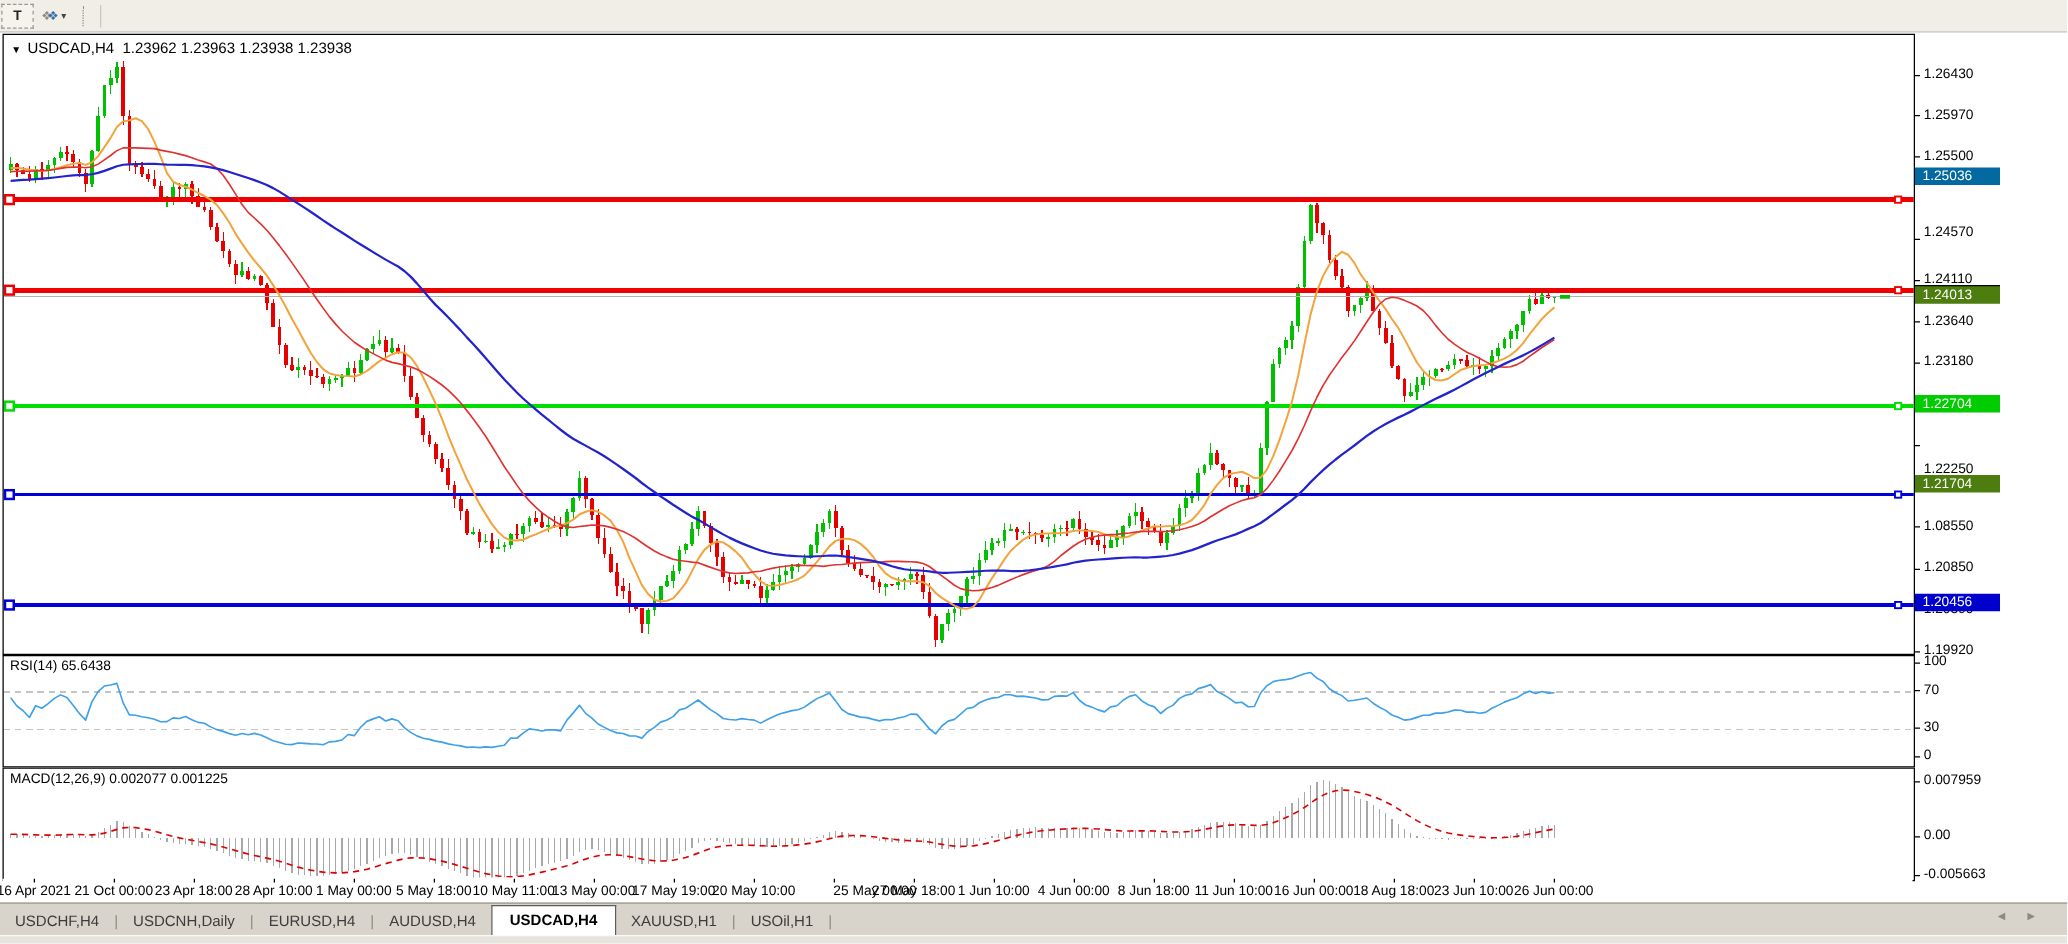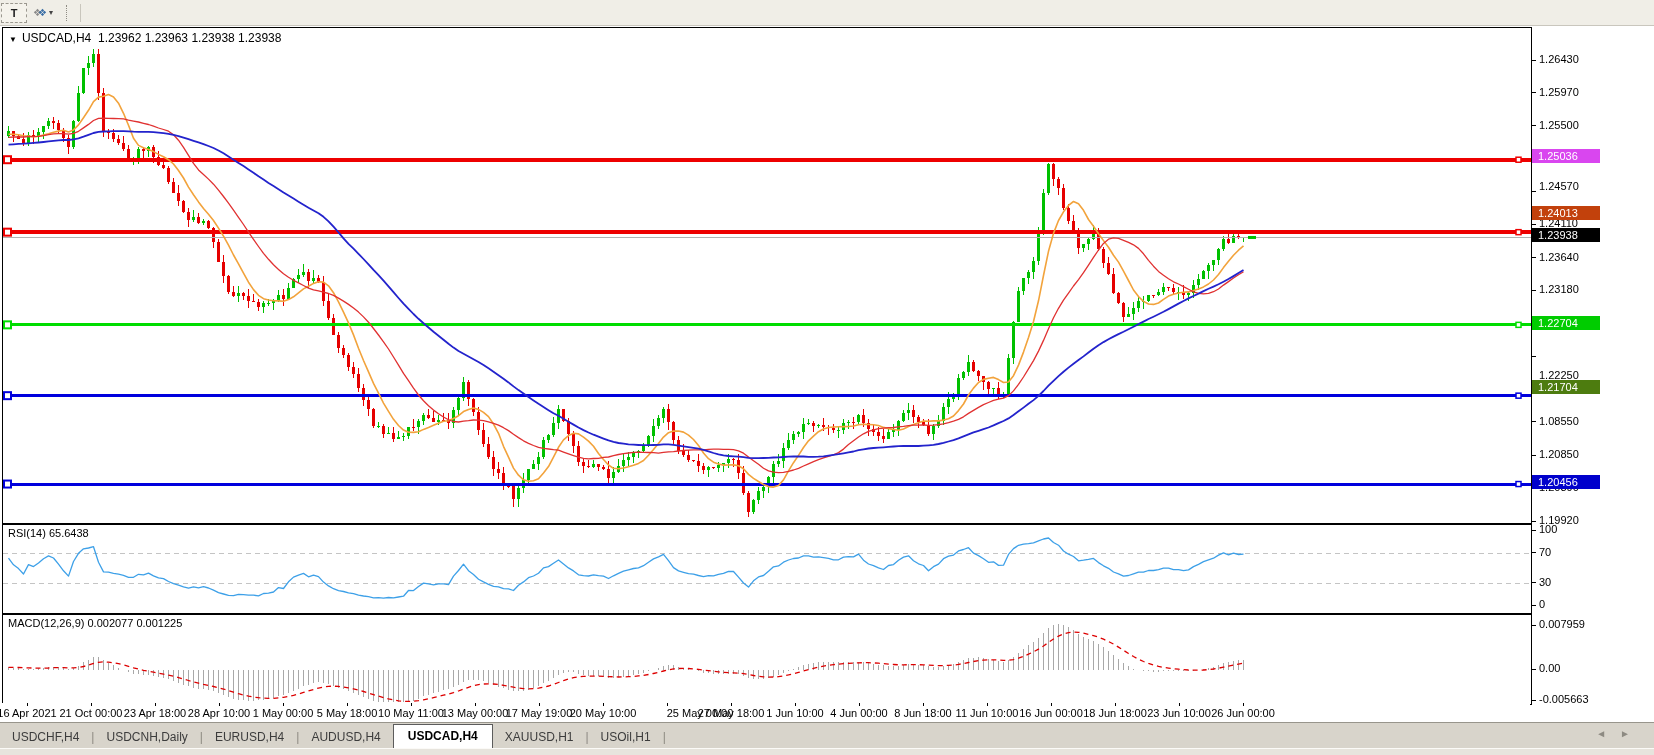--- a/index.html
+++ b/index.html
@@ -871,22 +871,22 @@
       <div class="tickmark" style="top:388.07757296467px"></div>
       <div class="ticklabel" style="top:381.57757296467px">1.21790</div>
       <div class="tickmark" style="top:421.3602150537633px"></div>
       <div class="ticklabel" style="top:414.8602150537633px">1.08550</div>
       <div class="tickmark" style="top:454.6428571428581px"></div>
       <div class="ticklabel" style="top:448.1428571428581px">1.20850</div>
       <div class="tickmark" style="top:487.2173579109068px"></div>
       <div class="ticklabel" style="top:480.7173579109068px">1.20390</div>
       <div class="tickmark" style="top:520.5px"></div>
       <div class="ticklabel" style="top:514px">1.19920</div>
-      <div class="pricetag" style="top:149px;background:#d946ef;z-index:5">1.25036</div>
-      <div class="pricetag" style="top:206px;background:#c2410c;z-index:5">1.24013</div>
+      <div class="pricetag" style="top:134px;background:#0369a1;z-index:5">1.25036</div>
+      <div class="pricetag" style="top:229px;background:#4d7c0f;z-index:5">1.24013</div>
       <div class="pricetag" style="top:228.46881720430164px;background:#000000;z-index:4">1.23938</div>
       <div class="pricetag" style="top:315.85345622119894px;background:#00cc00;z-index:5">1.22704</div>
       <div class="pricetag" style="top:380px;background:#4d7c0f;z-index:5">1.21704</div>
       <div class="pricetag" style="top:475.04362519201203px;background:#0000cc;z-index:5">1.20456</div>
       <div class="tickmark" style="top:529.5px"></div>
       <div class="ticklabel" style="top:523px">100</div>
       <div class="tickmark" style="top:552px"></div>
       <div class="ticklabel" style="top:545.5px">70</div>
       <div class="tickmark" style="top:582px"></div>
       <div class="ticklabel" style="top:575.5px">30</div>
@@ -929,21 +929,21 @@
       <div class="t-label" style="left:793px">1 Jun 10:00</div>
       <div class="t-tick" style="left:857px"></div>
       <div class="t-label" style="left:857px">4 Jun 00:00</div>
       <div class="t-tick" style="left:921px"></div>
       <div class="t-label" style="left:921px">8 Jun 18:00</div>
       <div class="t-tick" style="left:985px"></div>
       <div class="t-label" style="left:985px">11 Jun 10:00</div>
       <div class="t-tick" style="left:1049px"></div>
       <div class="t-label" style="left:1049px">16 Jun 00:00</div>
       <div class="t-tick" style="left:1113px"></div>
-      <div class="t-label" style="left:1113px">18 Jun 18:00</div>
+      <div class="t-label" style="left:1113px">18 Aug 18:00</div>
       <div class="t-tick" style="left:1177px"></div>
       <div class="t-label" style="left:1177px">23 Jun 10:00</div>
       <div class="t-tick" style="left:1241px"></div>
       <div class="t-label" style="left:1241px">26 Jun 00:00</div>
     </div>
 
   <div id="tabbar">
       <div class="tab">USDCHF,H4</div>
       <div class="tab-sep">|</div>
       <div class="tab">USDCNH,Daily</div>

